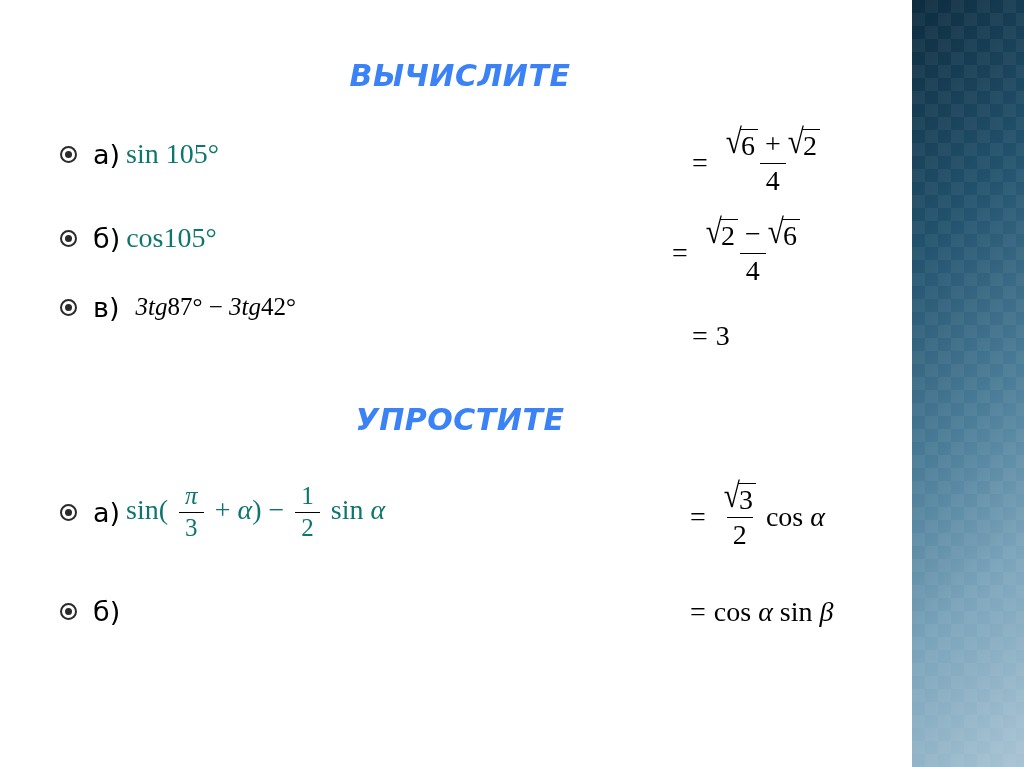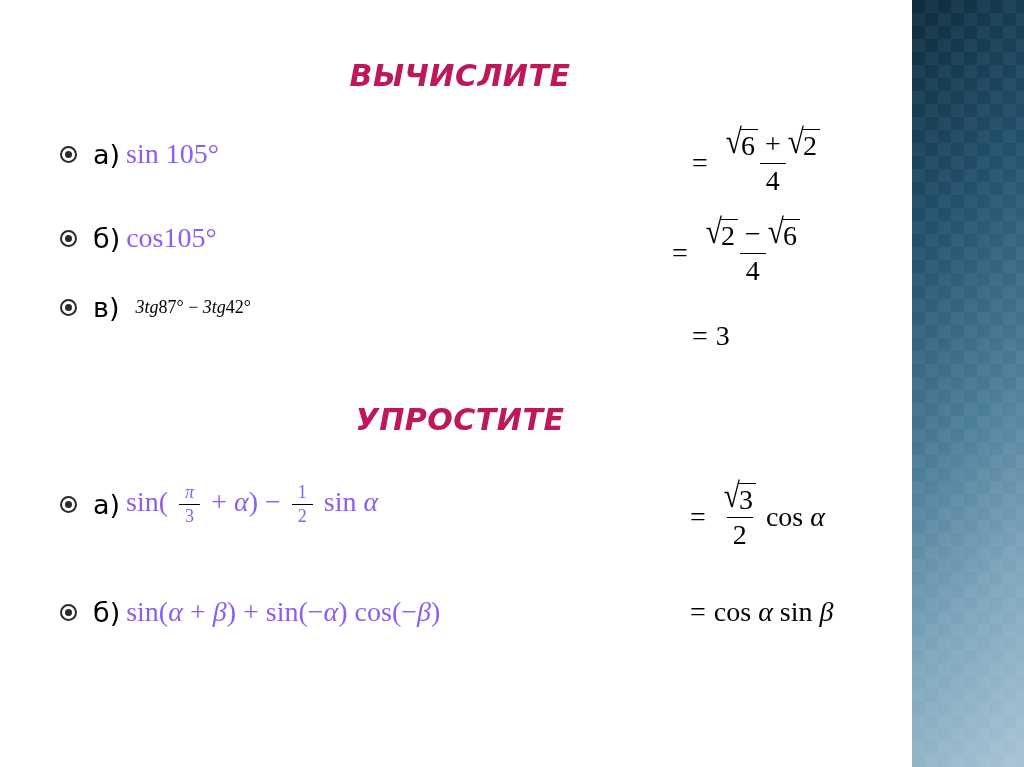--- a/index.html
+++ b/index.html
@@ -41,21 +41,21 @@
   .content {
     position: absolute;
     left: 0;
     top: 0;
     width: 912px;
     height: 767px;
   }
 
   .section-title {
     text-align: center;
-    color: #be185d;
+    color: #3b82f6;
     font-weight: bold;
     font-style: italic;
     font-size: 30px;
     letter-spacing: 0.5px;
     font-family: "DejaVu Sans", sans-serif;
   }
   #title-1 { position: absolute; left: 120px; top: 58px; width: 680px; }
   #title-2 { position: absolute; left: 120px; top: 402px; width: 680px; font-style: italic; }
 
   .bullet-row {
@@ -85,21 +85,21 @@
   .label {
     font-family: "DejaVu Sans", sans-serif;
     font-size: 27px;
     color: #000;
     margin-right: 6px;
     white-space: nowrap;
   }
   .math {
     font-family: "Liberation Serif", serif;
     font-size: 28px;
-    color: #8b5cf6;
+    color: #0f766e;
     white-space: nowrap;
   }
   .mathit { font-style: italic; }
 
   
   .frac {
     display: inline-flex;
     flex-direction: column;
     align-items: center;
     vertical-align: middle;
@@ -110,21 +110,21 @@
     padding: 0 6px 1px 6px;
     line-height: 1.15;
     white-space: nowrap;
   }
   .frac .den {
     border-top: 1.6px solid #000;
     padding: 1px 6px 0 6px;
     line-height: 1.15;
     white-space: nowrap;
   }
-  .frac.small { font-size: 18px; }
+  .frac.small { font-size: 25px; }
 
   
   .sqrt {
     display: inline-flex;
     align-items: stretch;
     font-family: "Liberation Serif", serif;
   }
   .sqrt .radsign {
     font-size: 1.05em;
     line-height: 1;
@@ -260,28 +260,20 @@
           <span class="num">1</span>
           <span class="den">2</span>
         </span>
         <span>sin</span>&nbsp;<span class="greek">α</span>
       </span>
     </div>
 
     <div class="bullet-row" id="row-simp-b">
       <span class="bullet"></span>
       <span class="label">б)</span>
-      <span class="math">
-        <span>sin(</span><span class="greek">α</span>
-        <span>+</span>
-        <span class="greek">β</span><span>)</span>
-        <span>+</span>
-        <span>sin(</span><span>−</span><span class="greek">α</span><span>)</span>
-        <span>cos(</span><span>−</span><span class="greek">β</span><span>)</span>
-      </span>
     </div>
 
     <div class="rhs" id="ans-simp-a">
       <span class="eq">=</span>
       <span class="frac">
         <span class="num">
           <span class="sqrt">
               <span class="radsign">√</span>
               <span class="radicand">3</span>
             </span>

